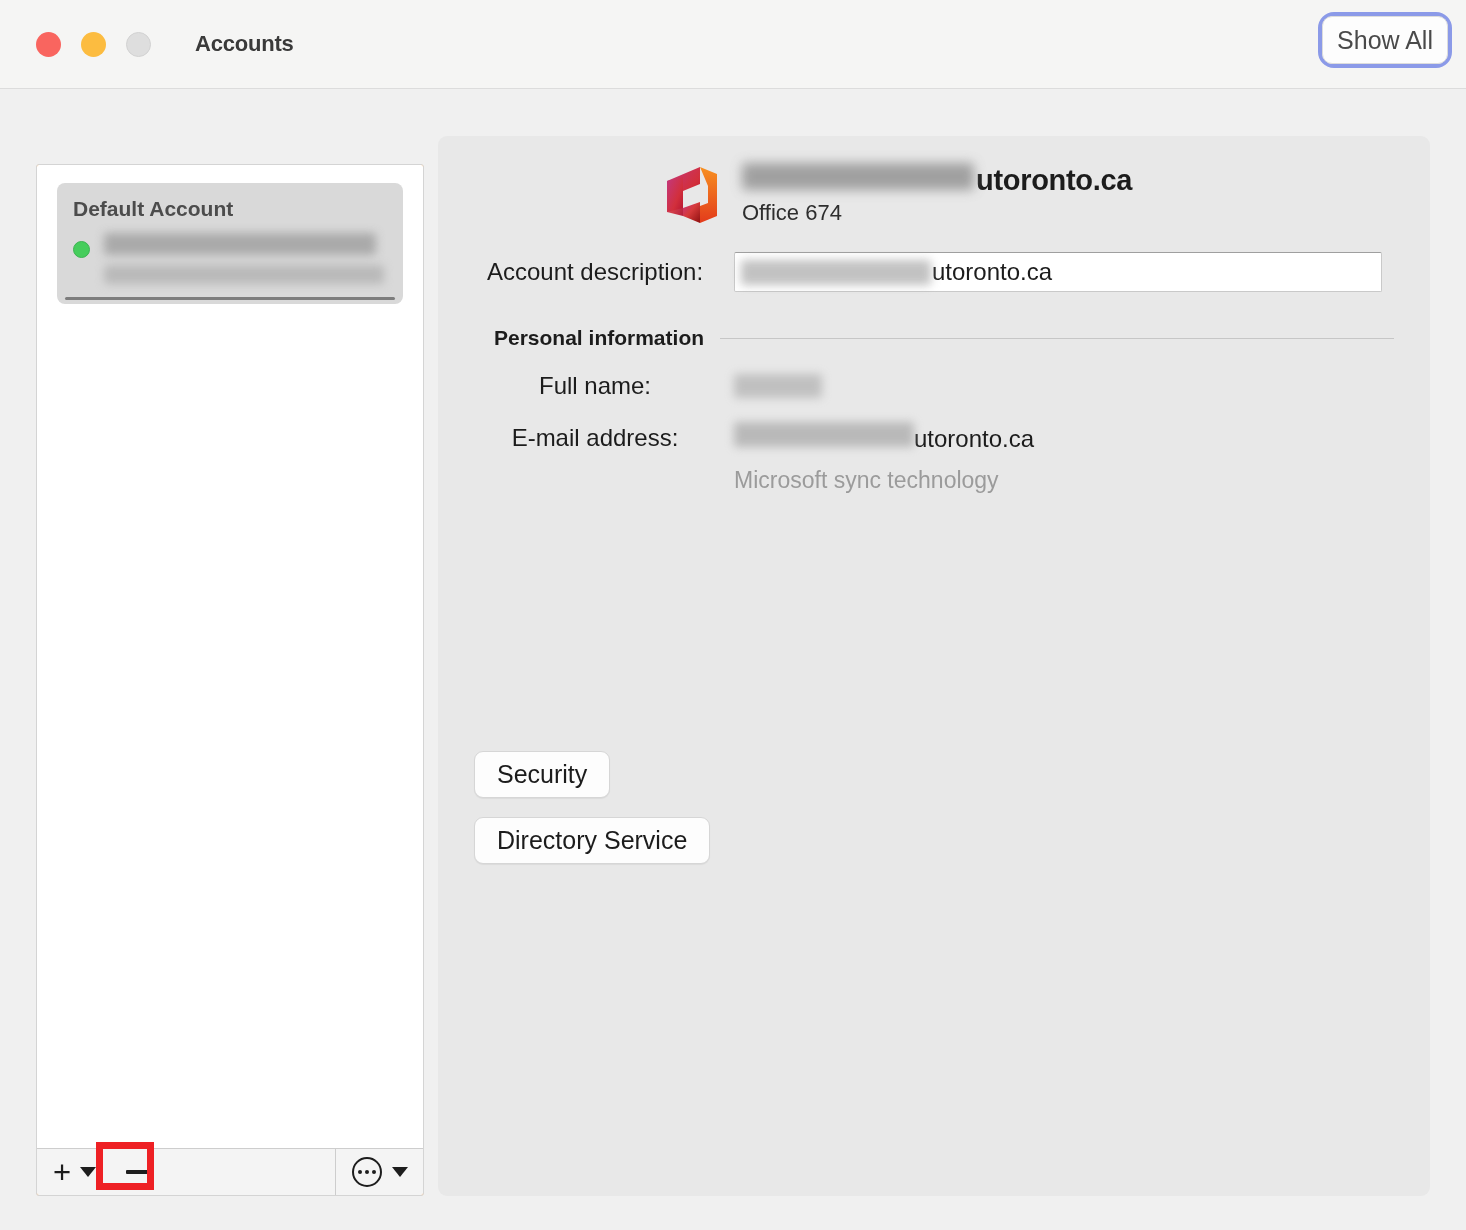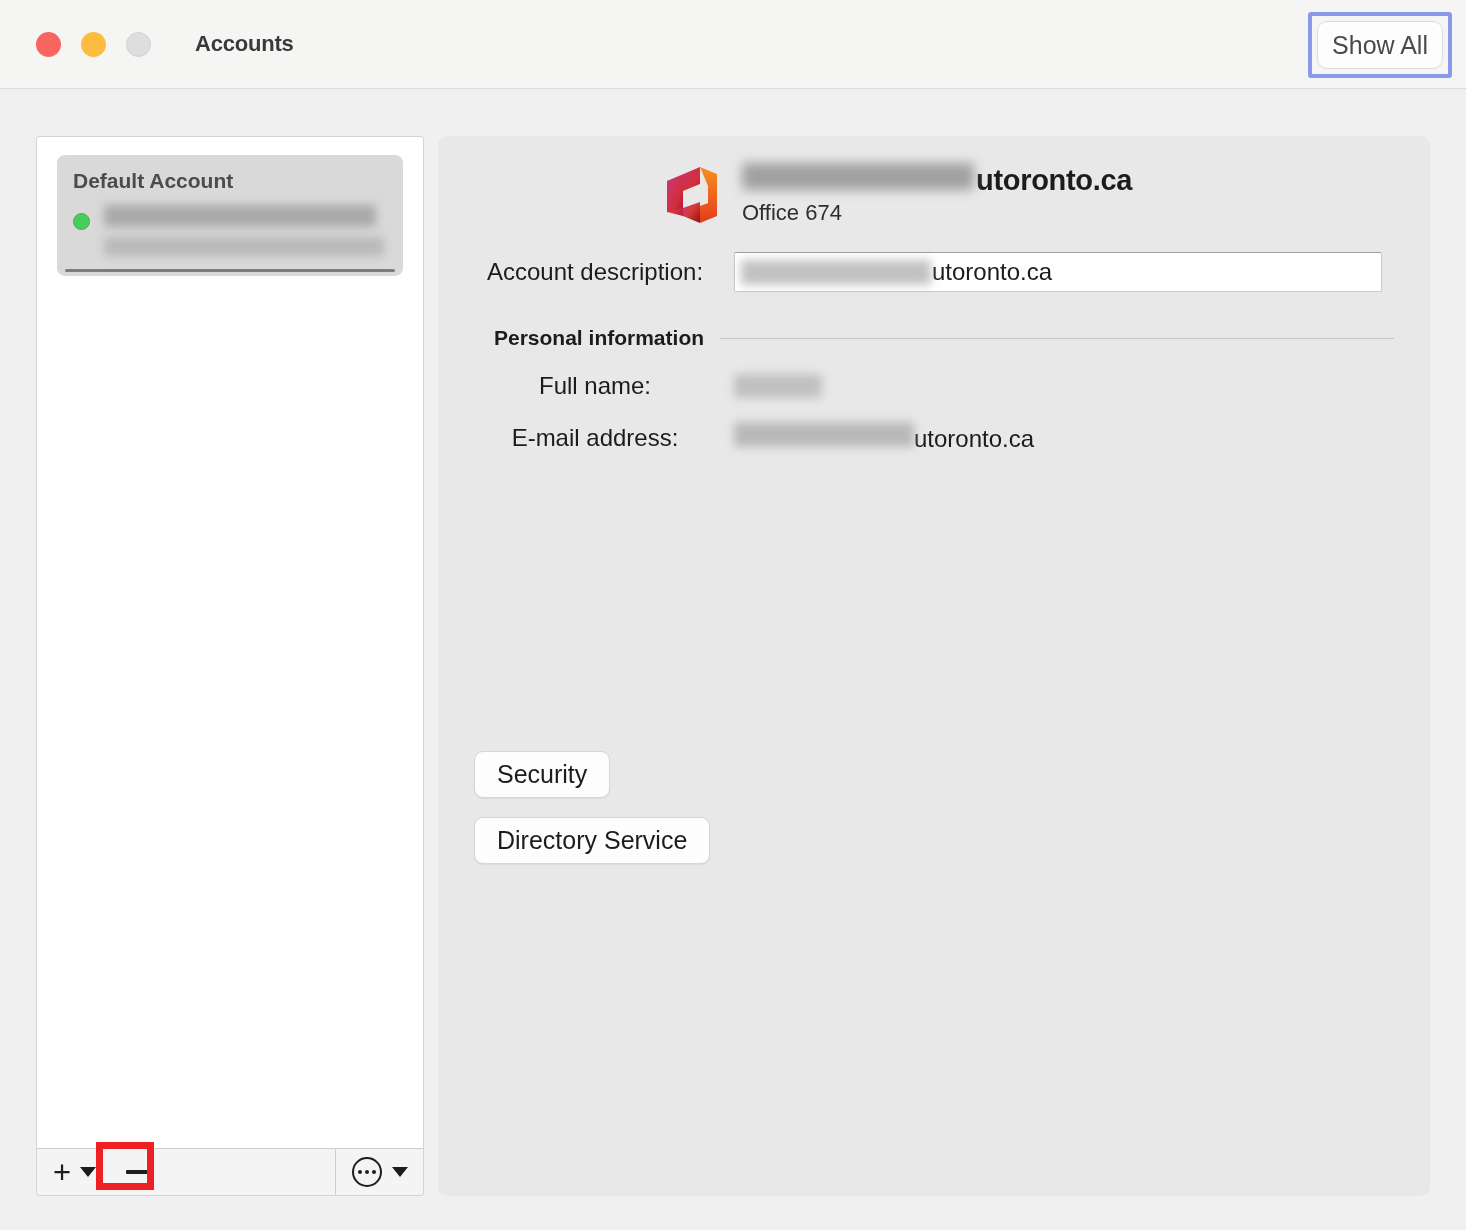--- a/index.html
+++ b/index.html
@@ -51,23 +51,22 @@
     font-weight: 700;
     color: #3a3a3a;
     letter-spacing: -0.2px;
   }
 
   
   .showall-wrap {
     position: absolute;
     right: 14px;
     top: 12px;
-    padding: 5px;
     border: 4px solid #8b9ae8;
-    border-radius: 3px;
+    border-radius: 16px;
     background: transparent;
   }
   .showall-btn {
     display: flex;
     align-items: center;
     justify-content: center;
     width: 126px;
     height: 48px;
     background: #fdfdfd;
     border: 1px solid #dcdcdc;
@@ -87,20 +86,21 @@
 
   
   .sidebar {
     width: 388px;
     display: flex;
     flex-direction: column;
     background: #fdba74;
     border: 1px solid #d4d4d4;
     border-radius: 3px;
     overflow: hidden;
+    margin-top: 28px;
   }
   .account-list {
     flex: 1;
     padding: 18px 20px 0 20px;
     background: #ffffff;
   }
   .account-row {
     position: relative;
     background: #d9d9d9;
     border-radius: 8px;
@@ -502,20 +502,21 @@
       </div>
 
       <div class="info-row">
         <div class="info-label">E-mail address:</div>
         <div class="info-value">
           <span class="email-blur"></span>
           <span class="info-text">utoronto.ca</span>
         </div>
       </div>
 
+      <div class="sync-note">Microsoft sync technology</div>
 
       <div class="action-buttons">
         <button class="pill-btn">Security</button>
         <button class="pill-btn">Directory Service</button>
       </div>
 
     </div>
   </div>
 </div>
 

